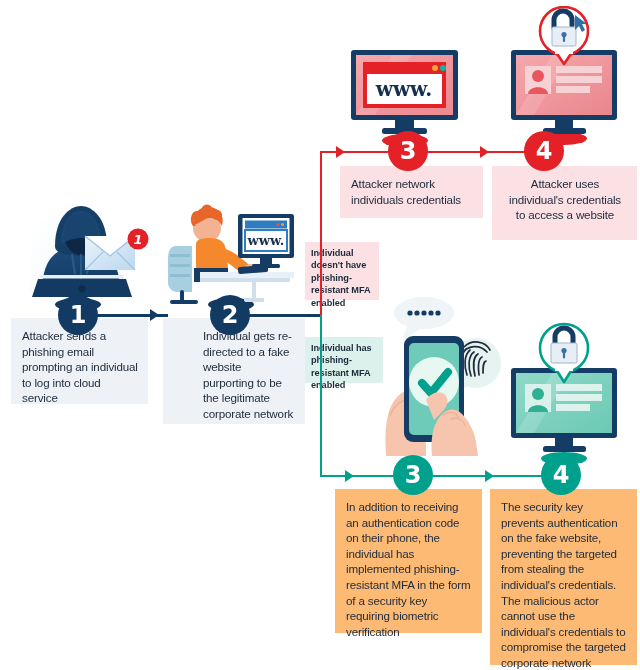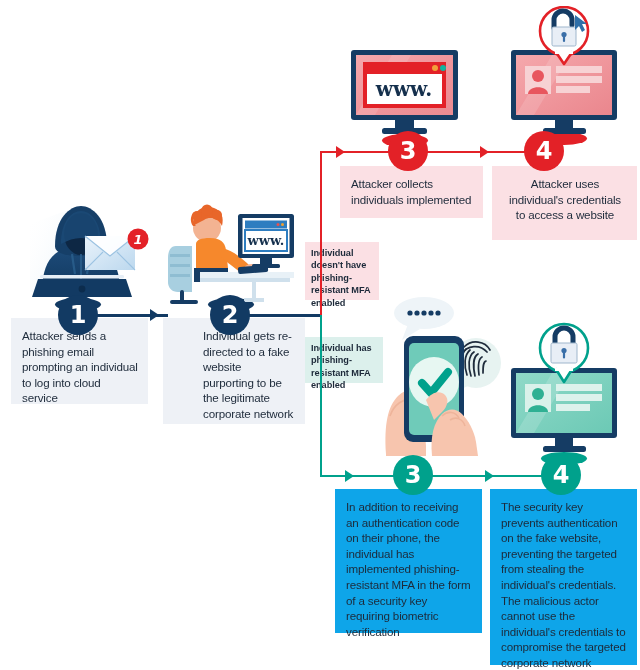--- a/index.html
+++ b/index.html
@@ -21,21 +21,21 @@
     position:absolute;
     box-sizing:border-box;
     font-size:11.6px;
     line-height:15.6px;
     color:#1d2a3a;
     padding:10px 10px 10px 11px;
     letter-spacing:-0.15px;
   }
   .tbox.grey{background:#eef1f6;}
   .tbox.pink{background:#fbe0e4;}
-  .tbox.mint{background:#0ea5e9;}
+  .tbox.mint{background:#fdba74;}
 
   .labelbox{
     position:absolute;
     box-sizing:border-box;
     font-size:9.2px;
     line-height:12.4px;
     font-weight:700;
     padding:5px 6px 5px 6px;
     letter-spacing:-0.05px;
   }
@@ -337,21 +337,21 @@
   <div class="numcircle red" style="left:524px;top:131px;width:40px;height:40px;font-size:24px;">4</div>
 
   <div class="numcircle teal" style="left:393px;top:455px;width:40px;height:40px;font-size:24px;">3</div>
 
   <div class="numcircle teal" style="left:541px;top:455px;width:40px;height:40px;font-size:24px;">4</div>
 
   <div class="tbox grey" style="left:11px;top:318px;width:137px;height:86px;">Attacker sends a phishing email prompting an individual to log into cloud service</div>
 
   <div class="tbox grey" style="left:163px;top:318px;width:142px;height:106px;padding-left:40px;">Individual gets re-directed to a fake website purporting to be the legitimate corporate network</div>
 
-  <div class="tbox pink" style="left:340px;top:166px;width:143px;height:52px;">Attacker collects individuals implemented</div>
+  <div class="tbox pink" style="left:340px;top:166px;width:143px;height:52px;">Attacker network individuals credentials</div>
 
   <div class="tbox pink" style="left:492px;top:166px;width:145px;height:74px;text-align:center;">Attacker uses individual's credentials to access a website</div>
 
   <div class="tbox mint" style="left:335px;top:489px;width:147px;height:144px;">In addition to receiving an authentication code on their phone, the individual has implemented phishing-resistant MFA in the form of a security key requiring biometric verification</div>
 
   <div class="tbox mint" style="left:490px;top:489px;width:147px;height:176px;">The security key prevents authentication on the fake website, preventing the targeted from stealing the individual's credentials. The malicious actor cannot use the individual's credentials to compromise the targeted corporate network</div>
 
   <div class="labelbox pink" style="left:305px;top:242px;width:74px;height:58px;">Individual doesn't have phishing-resistant MFA enabled</div>
 
   <div class="labelbox mint" style="left:305px;top:337px;width:78px;height:46px;">Individual has phishing-resistant MFA enabled</div>

